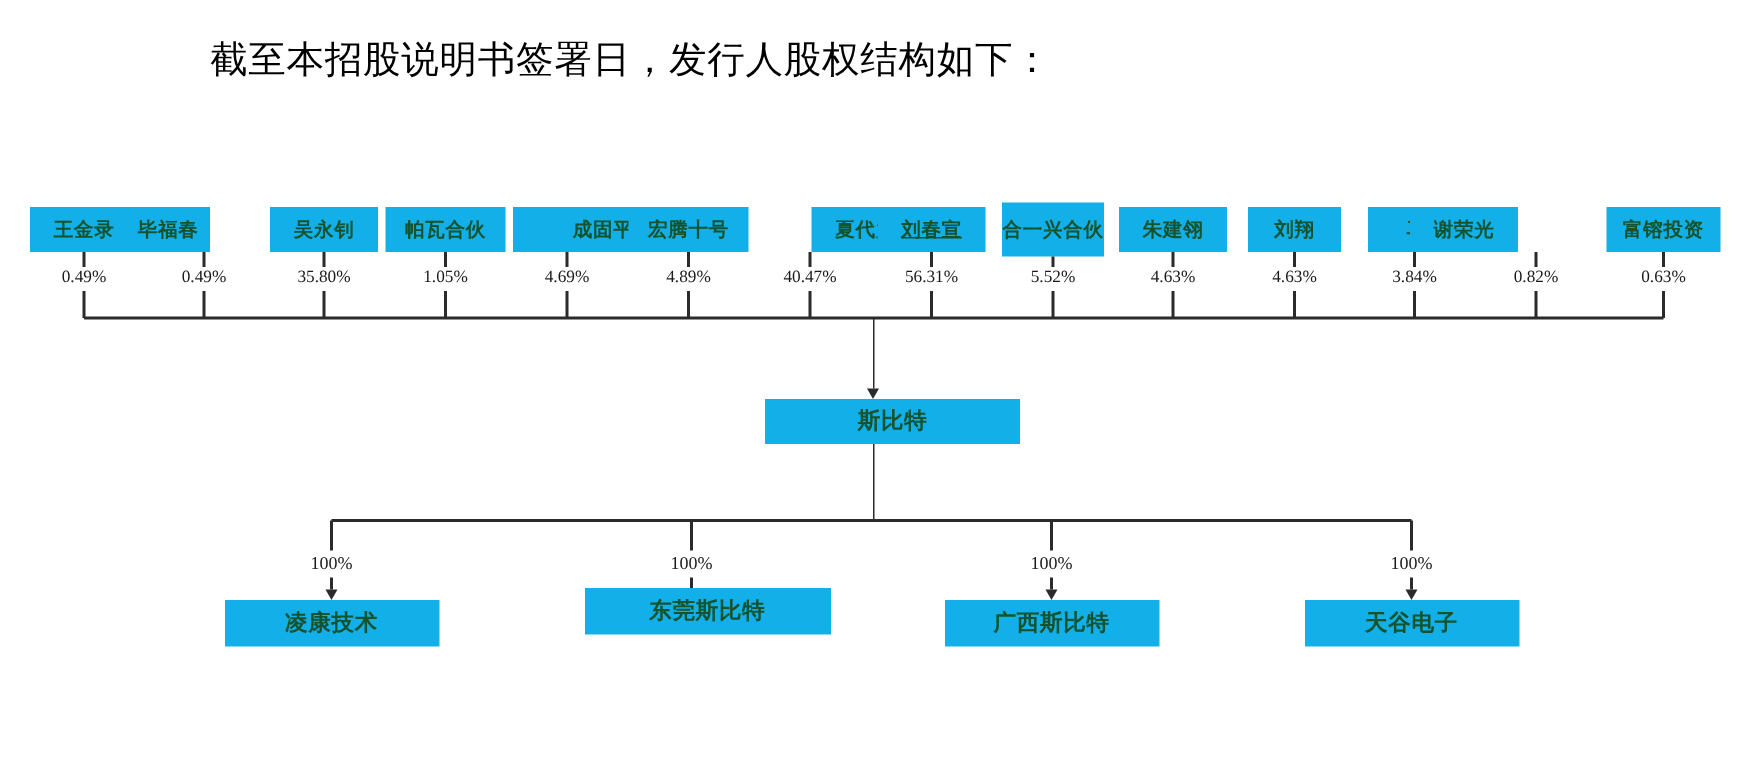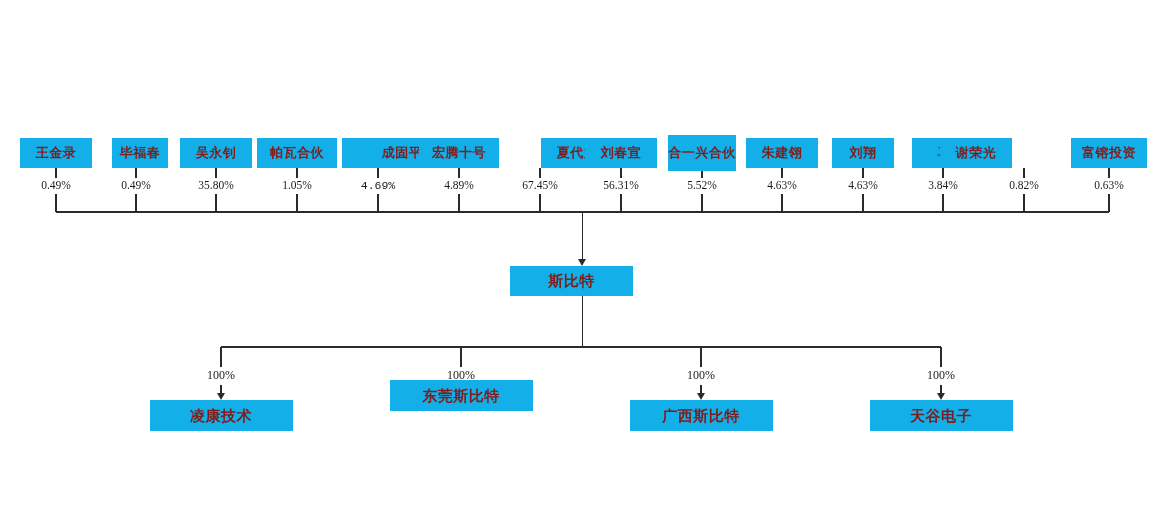--- a/index.html
+++ b/index.html
@@ -33,21 +33,21 @@
     color: #000000;
     white-space: nowrap;
     letter-spacing: 0.5px;
   }
 
   
   .node {
     position: absolute;
     box-sizing: border-box;
     background: #12AFE8;
-    color: #7f1d1d;
+    color: #14532d;
     display: flex;
     align-items: center;
     justify-content: center;
     text-align: center;
     font-weight: bold;
     letter-spacing: 0.5px;
     line-height: 1.15;
   }
   .node.shareholder {
     height: 30px;
@@ -97,51 +97,52 @@
     border-left: 4.5px solid transparent;
     border-right: 4.5px solid transparent;
     border-top: 7px solid #2b2b2b;
   }
 </style>
 </head>
 <body>
 
 <div id="canvas">
 
+  <div class="title">截至本招股说明书签署日，发行人股权结构如下：</div>
 
   <div id="shareholder-layer">
       <div class="node shareholder" style="left: 20px; top: 138px; width: 72px; height: 30px;">王金录</div>
       <div class="vline" style="left: 55.2px; top: 168px; height: 10px;"></div>
       <div class="pct" style="left: 16px; top: 179px; width: 80px;">0.49%</div>
       <div class="vline" style="left: 55.2px; top: 194px; height: 18px;"></div>
-      <div class="node shareholder" style="left: 112px; top: 138px; width: 56px; height: 30px;">毕福春</div>
+      <div class="node shareholder" style="left: 84px; top: 138px; width: 56px; height: 30px;">毕福春</div>
       <div class="vline" style="left: 135.2px; top: 168px; height: 10px;"></div>
       <div class="pct" style="left: 96px; top: 179px; width: 80px;">0.49%</div>
       <div class="vline" style="left: 135.2px; top: 194px; height: 18px;"></div>
       <div class="node shareholder" style="left: 180px; top: 138px; width: 72px; height: 30px;">吴永钊</div>
       <div class="vline" style="left: 215.2px; top: 168px; height: 10px;"></div>
       <div class="pct" style="left: 176px; top: 179px; width: 80px;">35.80%</div>
       <div class="vline" style="left: 215.2px; top: 194px; height: 18px;"></div>
       <div class="node shareholder" style="left: 257px; top: 138px; width: 80px; height: 30px;">帕瓦合伙</div>
       <div class="vline" style="left: 296.2px; top: 168px; height: 10px;"></div>
       <div class="pct" style="left: 257px; top: 179px; width: 80px;">1.05%</div>
       <div class="vline" style="left: 296.2px; top: 194px; height: 18px;"></div>
       <div class="node shareholder" style="left: 342px; top: 138px; width: 84px; height: 30px; padding-left: 36px;">成固平</div>
       <div class="vline" style="left: 377.2px; top: 168px; height: 10px;"></div>
-      <div class="pct" style="left: 338px; top: 179px; width: 80px; font-family: Liberation Mono, monospace;">4.69%</div>
+      <div class="pct" style="left: 338px; top: 179px; width: 80px;">4.69%</div>
       <div class="vline" style="left: 377.2px; top: 194px; height: 18px;"></div>
       <div class="node shareholder" style="left: 419px; top: 138px; width: 80px; height: 30px;">宏腾十号</div>
       <div class="vline" style="left: 458.2px; top: 168px; height: 10px;"></div>
       <div class="pct" style="left: 419px; top: 179px; width: 80px;">4.89%</div>
       <div class="vline" style="left: 458.2px; top: 194px; height: 18px;"></div>
       <div class="node shareholder" style="left: 504px; top: 138px; width: 72px; height: 30px; margin-left: 37px;">夏代力</div>
       <div class="vline" style="left: 539.2px; top: 168px; height: 10px;"></div>
-      <div class="pct" style="left: 500px; top: 179px; width: 80px;">67.45%</div>
+      <div class="pct" style="left: 500px; top: 179px; width: 80px;">40.47%</div>
       <div class="vline" style="left: 539.2px; top: 194px; height: 18px;"></div>
-      <div class="node shareholder" style="left: 585px; top: 138px; width: 72px; height: 30px;">刘春宣</div>
+      <div class="node shareholder" style="left: 585px; top: 138px; width: 72px; height: 30px; text-decoration: underline;">刘春宣</div>
       <div class="vline" style="left: 620.2px; top: 168px; height: 10px;"></div>
       <div class="pct" style="left: 581px; top: 179px; width: 80px;">56.31%</div>
       <div class="vline" style="left: 620.2px; top: 194px; height: 18px;"></div>
       <div class="node shareholder two-line" style="left: 668px; top: 135px; width: 68px; height: 36px;">合一兴合伙</div>
       <div class="vline" style="left: 701.2px; top: 171px; height: 7px;"></div>
       <div class="pct" style="left: 662px; top: 179px; width: 80px;">5.52%</div>
       <div class="vline" style="left: 701.2px; top: 194px; height: 18px;"></div>
       <div class="node shareholder" style="left: 746px; top: 138px; width: 72px; height: 30px;">朱建翎</div>
       <div class="vline" style="left: 781.2px; top: 168px; height: 10px;"></div>
       <div class="pct" style="left: 742px; top: 179px; width: 80px;">4.63%</div>
@@ -163,38 +164,38 @@
       <div class="pct" style="left: 1069px; top: 179px; width: 80px;">0.63%</div>
       <div class="vline" style="left: 1108.2px; top: 194px; height: 18px;"></div>
     </div>
 
   <div id="upper-bus-layer">
       <div class="hline" style="left: 56px; top: 211.2px; width: 1053px;"></div>
       <div class="vline" style="left: 581.7px; top: 212px; height: 47px;"></div>
       <div class="arrow-down" style="left: 578px; top: 259px;"></div>
     </div>
 
-  <div class="node issuer" id="issuer-node" style="left: 510px; top: 266px; width: 123px; height: 30px;">斯比特</div>
+  <div class="node issuer" id="issuer-node" style="left: 510px; top: 266px; width: 170px; height: 30px;">斯比特</div>
 
   <div id="lower-bus-layer">
       <div class="vline" style="left: 581.7px; top: 296px; height: 51px;"></div>
       <div class="hline" style="left: 221px; top: 346.2px; width: 720px;"></div>
     </div>
 
   <div id="subsidiary-layer">
       <div class="vline" style="left: 220.2px; top: 347px; height: 20px;"></div>
       <div class="pct lower" style="left: 181px; top: 368px; width: 80px;">100%</div>
       <div class="vline" style="left: 220.2px; top: 385px; height: 8px;"></div>
       <div class="arrow-down" style="left: 216.5px; top: 393px;"></div>
       <div class="node sub" style="left: 149.5px; top: 400px; width: 143px;">凌康技术</div>
       <div class="vline" style="left: 460.2px; top: 347px; height: 20px;"></div>
       <div class="pct lower" style="left: 421px; top: 368px; width: 80px;">100%</div>
       <div class="vline" style="left: 460.2px; top: 385px; height: 8px;"></div>
       <div class="arrow-down" style="left: 456.5px; top: 393px;"></div>
-      <div class="node sub" style="left: 389.5px; top: 380px; width: 143px;">东莞斯比特</div>
+      <div class="node sub" style="left: 389.5px; top: 392px; width: 164px;">东莞斯比特</div>
       <div class="vline" style="left: 700.2px; top: 347px; height: 20px;"></div>
       <div class="pct lower" style="left: 661px; top: 368px; width: 80px;">100%</div>
       <div class="vline" style="left: 700.2px; top: 385px; height: 8px;"></div>
       <div class="arrow-down" style="left: 696.5px; top: 393px;"></div>
       <div class="node sub" style="left: 629.5px; top: 400px; width: 143px;">广西斯比特</div>
       <div class="vline" style="left: 940.2px; top: 347px; height: 20px;"></div>
       <div class="pct lower" style="left: 901px; top: 368px; width: 80px;">100%</div>
       <div class="vline" style="left: 940.2px; top: 385px; height: 8px;"></div>
       <div class="arrow-down" style="left: 936.5px; top: 393px;"></div>
       <div class="node sub" style="left: 869.5px; top: 400px; width: 143px;">天谷电子</div>

